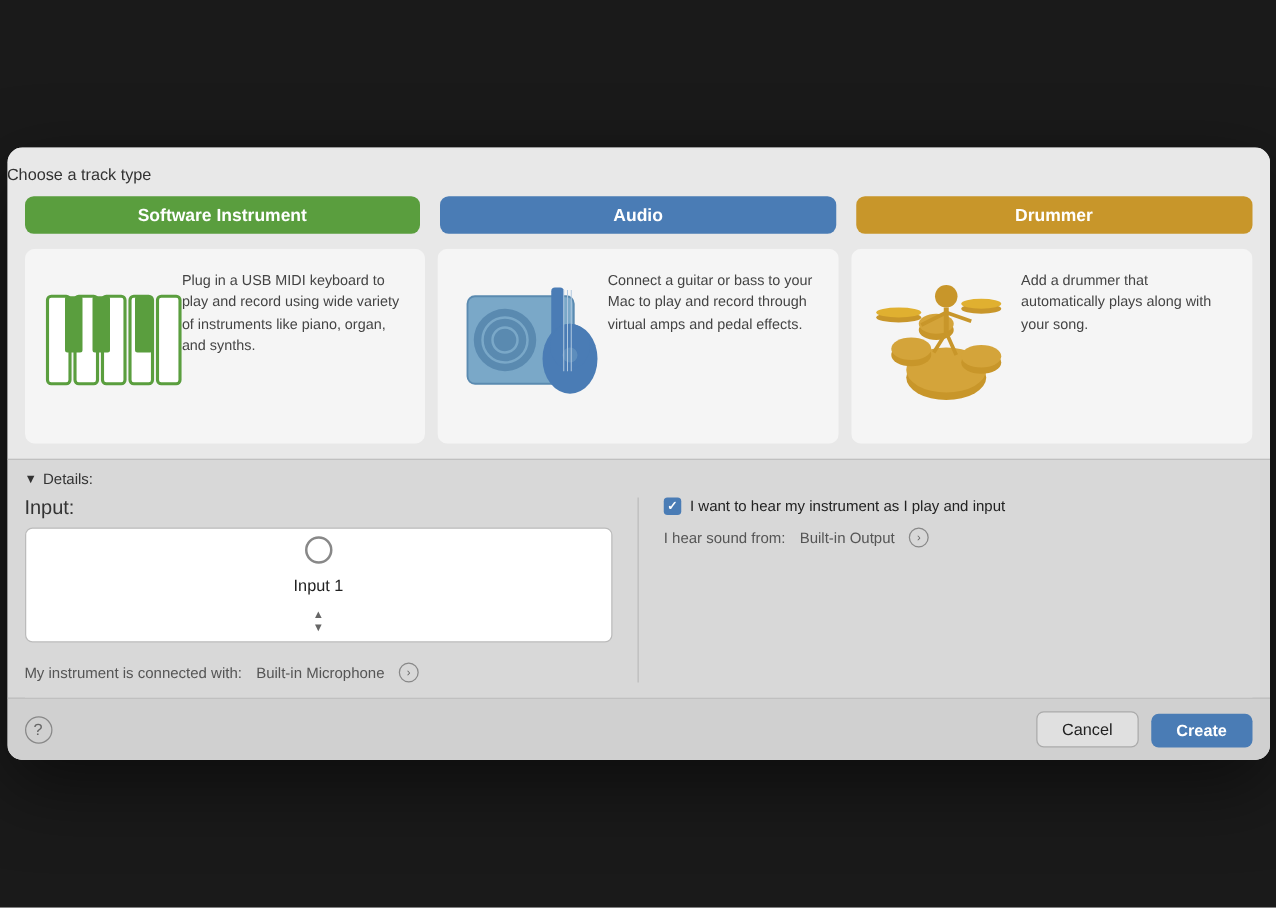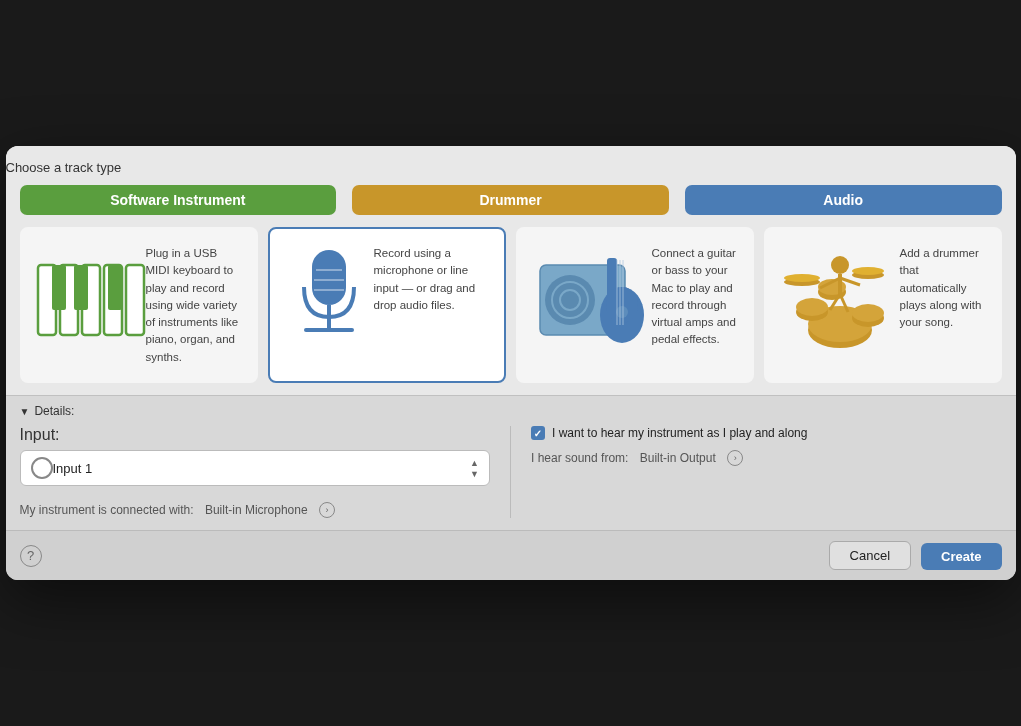--- a/index.html
+++ b/index.html
@@ -123,22 +123,24 @@
       color: #333;
       margin-bottom: 6px;
     }
     .input-select {
       display: flex;
       align-items: center;
       background: white;
       border: 1px solid #bbb;
       border-radius: 6px;
       padding: 6px 10px;
+      gap: 10px;
       margin-bottom: 16px;
       position: relative;
+      flex-direction: column;
     }
     .input-circle {
       width: 22px;
       height: 22px;
       border: 2px solid #888;
       border-radius: 50%;
     }
     .input-select-text {
       flex: 1;
       font-size: 13px;
@@ -253,22 +255,22 @@
   </style>
 </head>
 <body>
 
 <div class="dialog">
 
   <div class="dialog-title">Choose a track type</div>
 
   <div class="track-type-tabs">
     <button class="tab-btn tab-software">Software Instrument</button>
+    <button class="tab-btn tab-audio">Audio</button>
     <button class="tab-btn tab-drummer">Drummer</button>
-    <button class="tab-btn tab-audio">Audio</button>
   </div>
 
   <div class="cards-area">
 
     <div class="card">
       <div class="card-icon">
         <svg width="110" height="80" viewBox="0 0 110 80">
 
           <rect x="2" y="5" width="18" height="70" rx="3" fill="white" stroke="#5a9e3e" stroke-width="2.5"></rect>
           <rect x="24" y="5" width="18" height="70" rx="3" fill="white" stroke="#5a9e3e" stroke-width="2.5"></rect>
@@ -277,39 +279,20 @@
           <rect x="90" y="5" width="18" height="70" rx="3" fill="white" stroke="#5a9e3e" stroke-width="2.5"></rect>
 
           <rect x="16" y="5" width="14" height="45" rx="2" fill="#5a9e3e"></rect>
           <rect x="38" y="5" width="14" height="45" rx="2" fill="#5a9e3e"></rect>
           <rect x="72" y="5" width="14" height="45" rx="2" fill="#5a9e3e"></rect>
         </svg>
       </div>
       <div class="card-desc">Plug in a USB MIDI keyboard to play and record using wide variety of instruments like piano, organ, and synths.</div>
     </div>
 
-    <div class="card selected">
-      <div class="card-icon">
-        <svg width="90" height="110" viewBox="0 0 90 110">
-
-          <rect x="28" y="5" width="34" height="55" rx="17" fill="#4a7cb5"></rect>
-
-          <line x1="45" y1="60" x2="45" y2="85" stroke="#4a7cb5" stroke-width="4"></line>
-
-          <line x1="22" y1="85" x2="68" y2="85" stroke="#4a7cb5" stroke-width="4" stroke-linecap="round"></line>
-
-          <path d="M20 42 Q20 72 45 72 Q70 72 70 42" fill="none" stroke="#4a7cb5" stroke-width="4"></path>
-
-          <line x1="32" y1="25" x2="58" y2="25" stroke="white" stroke-width="1.5" opacity="0.5"></line>
-          <line x1="30" y1="35" x2="60" y2="35" stroke="white" stroke-width="1.5" opacity="0.5"></line>
-          <line x1="30" y1="45" x2="60" y2="45" stroke="white" stroke-width="1.5" opacity="0.5"></line>
-        </svg>
-      </div>
-      <div class="card-desc">Record using a microphone or line input — or drag and drop audio files.</div>
-    </div>
 
     <div class="card">
       <div class="card-icon">
         <svg width="120" height="100" viewBox="0 0 120 100">
 
           <rect x="8" y="15" width="85" height="70" rx="6" fill="#7aa8c8" stroke="#5a8ab0" stroke-width="1.5"></rect>
 
           <circle cx="38" cy="50" r="25" fill="#5a8ab0"></circle>
           <circle cx="38" cy="50" r="18" fill="none" stroke="#7aa8c8" stroke-width="2"></circle>
           <circle cx="38" cy="50" r="10" fill="none" stroke="#7aa8c8" stroke-width="2"></circle>
@@ -387,21 +370,21 @@
             &nbsp;<span>Built-in Microphone</span>
             &nbsp;<span class="arrow-circle">›</span>
           </div>
         </div>
 
         <div class="details-right">
           <div class="hear-checkbox-row">
             <div class="cb-box">
               <span class="cb-check">✓</span>
             </div>
-            <span class="hear-label">I want to hear my instrument as I play and along</span>
+            <span class="hear-label">I want to hear my instrument as I play and input</span>
           </div>
           <div class="sound-from-text">
             <span>I hear sound from:</span>
             &nbsp;<span>Built-in Output</span>
             &nbsp;<span class="arrow-circle">›</span>
           </div>
         </div>
       </div>
     </div>
   </div>

